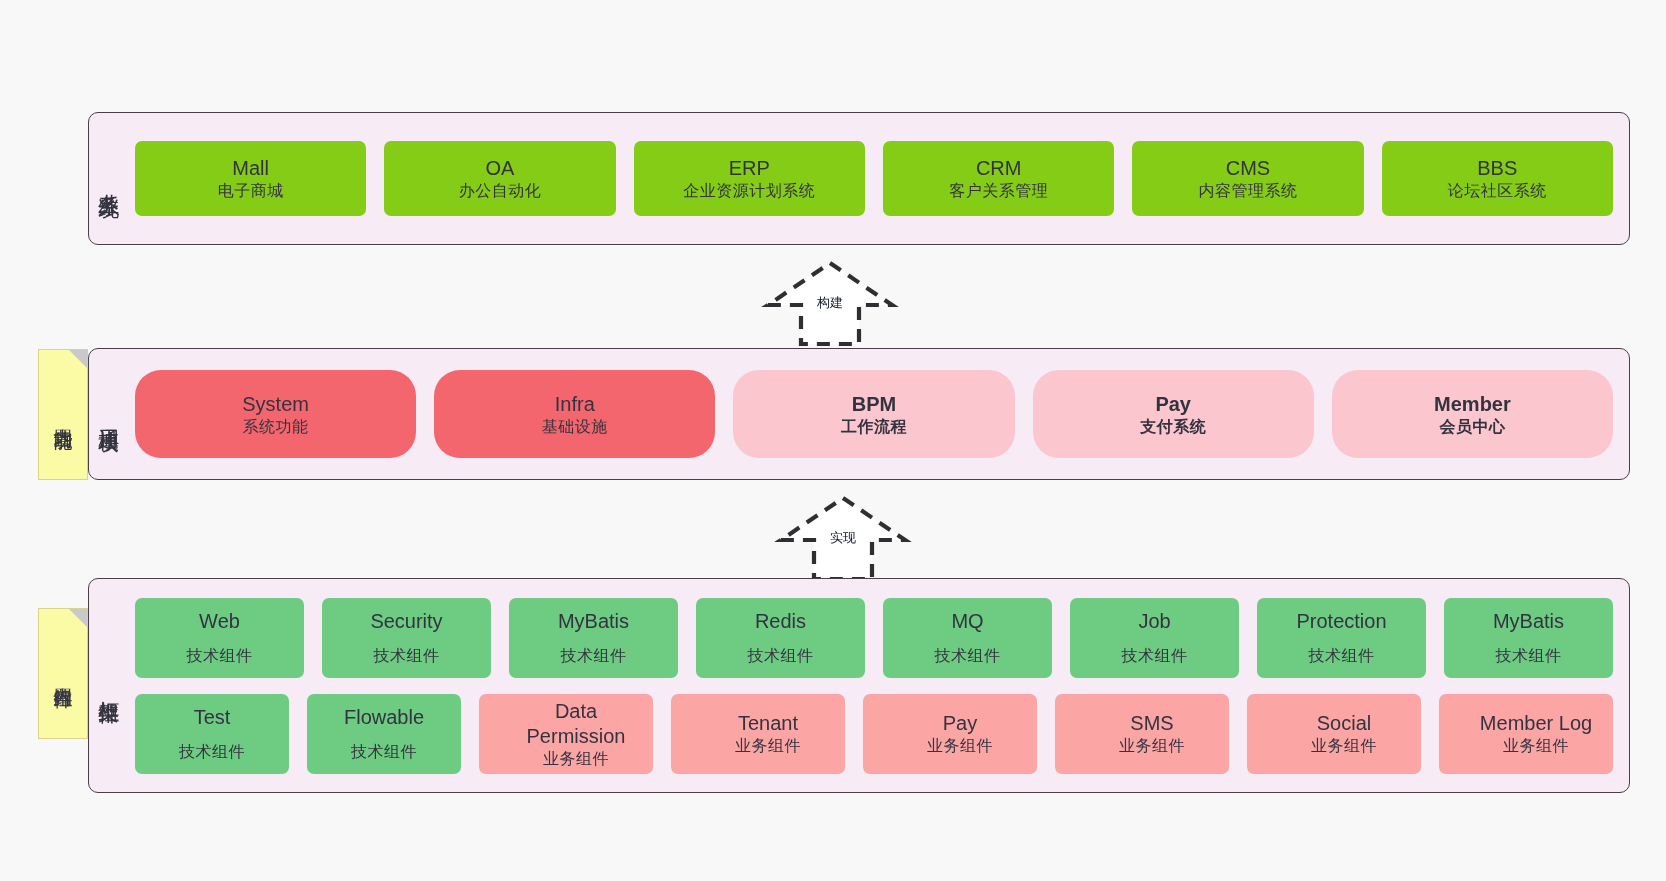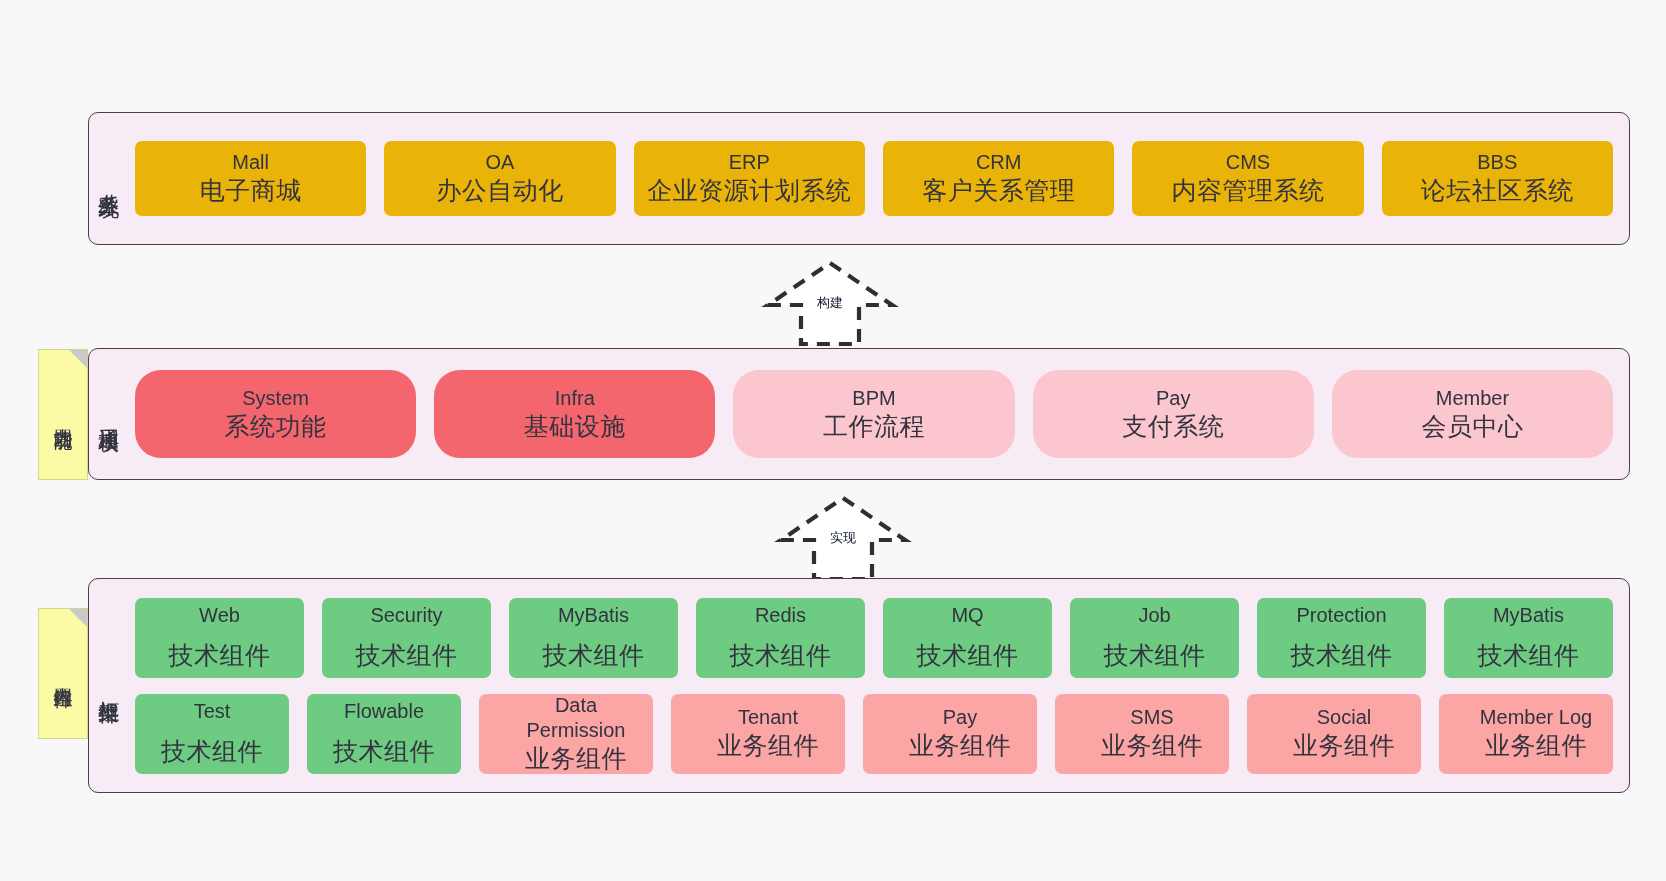--- a/index.html
+++ b/index.html
@@ -81,32 +81,32 @@
     text-align: center;
     color: #33333f;
     padding: 6px 4px;
     line-height: 1.25;
   }
   .node .t-en {
     font-size: 20px;
     white-space: normal;
   }
   .node .t-cn {
-    font-size: 25px;
+    font-size: 16px;
     letter-spacing: 0.5px;
     text-align: center;
   }
 
   .h-sys   { height: 75px; }
   .h-mod   { height: 88px; border-radius: 26px; }
   .h-comp  { height: 80px; }
 
-  .c-blue       { background: #eab308; }
+  .c-blue       { background: #84cc16; }
   .c-red        { background: #f4666e; }
-  .c-pink       { background: #fcc6ce; }
+  .c-pink       { background: #fcc6ce; font-weight: bold; }
   .c-green      { background: #6ecb82; gap: 12px; }
   .c-lightgreen { background: #fca5a5; padding-left: 24px; }
 
   
   .note {
     position: absolute;
     box-sizing: border-box;
     width: 50px;
     background: #fbfaa5;
     border: 1px solid #d6d48e;

